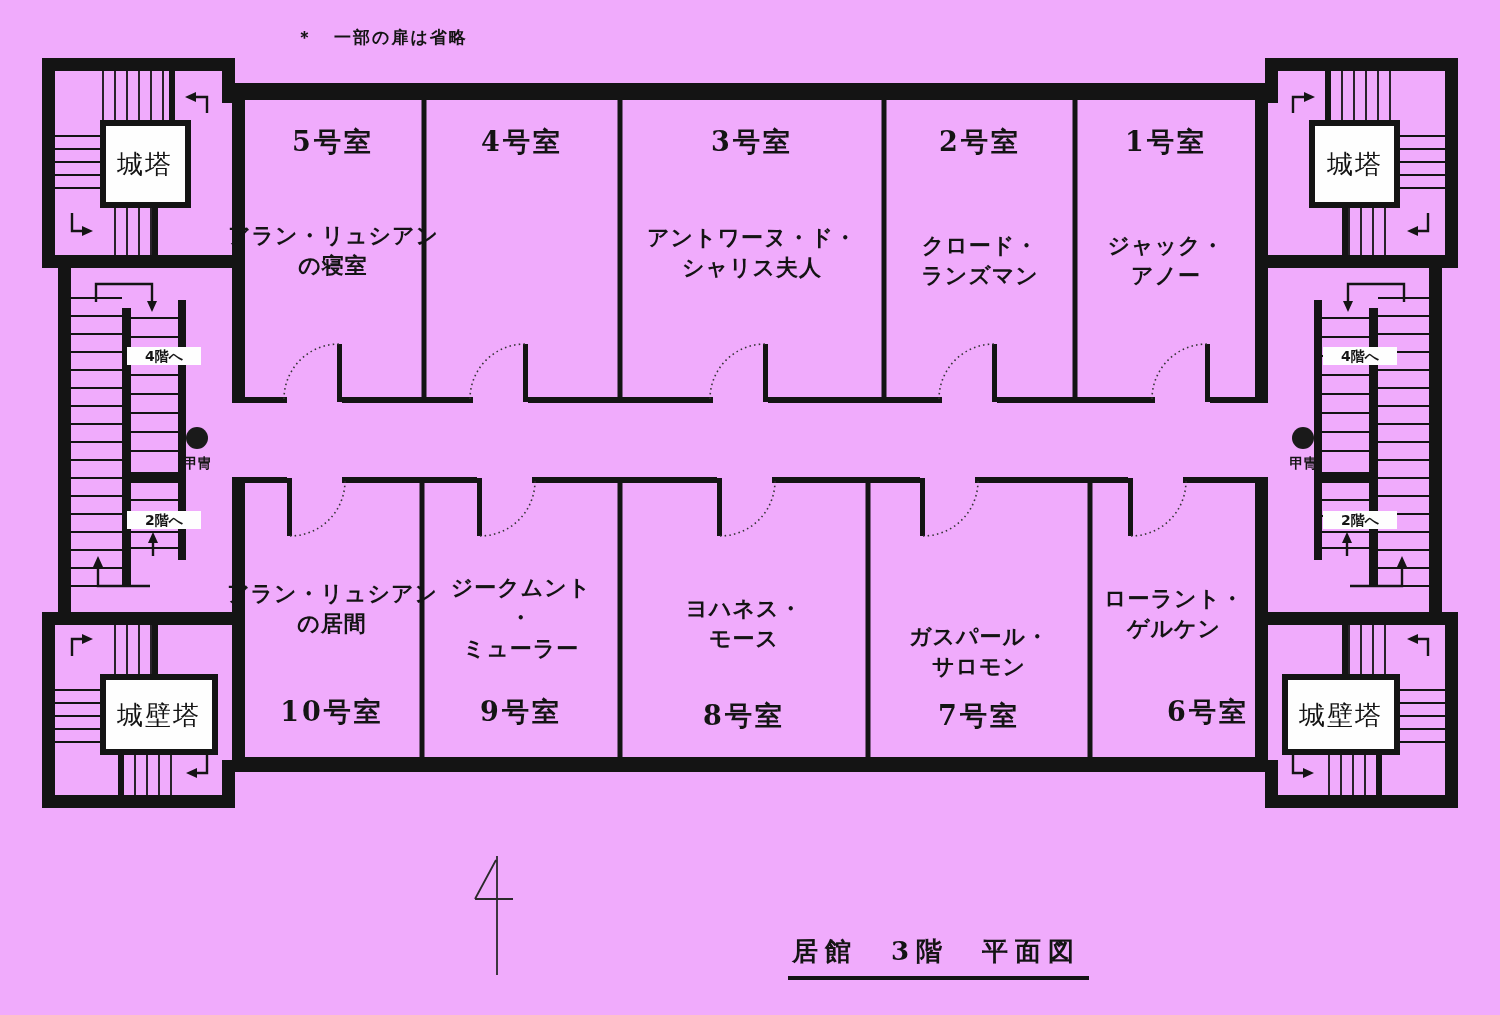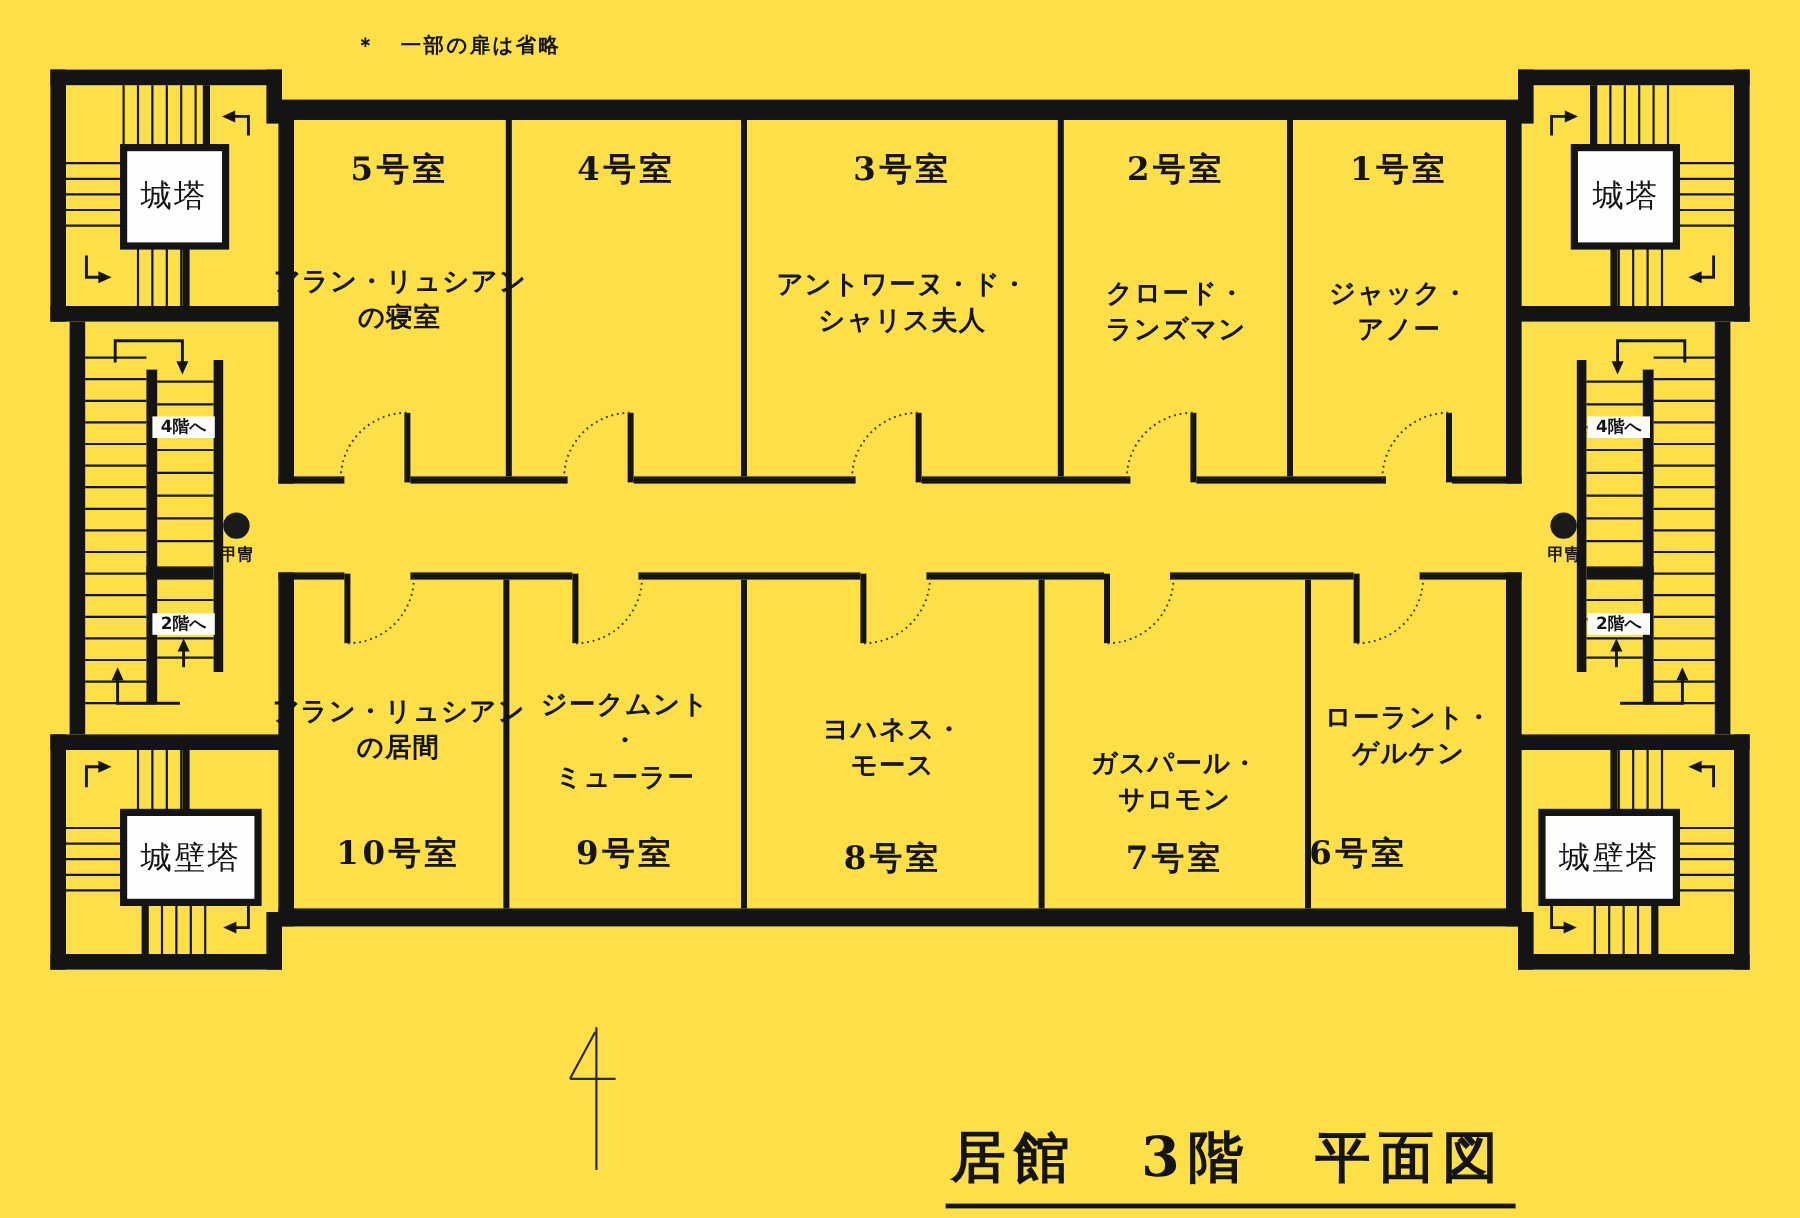--- a/index.html
+++ b/index.html
@@ -1,28 +1,28 @@
 <!DOCTYPE html>
 <html><head>
 <meta charset="utf-8">
 <style>
   html,body{margin:0;padding:0;background:#e8e8e8;}
-  #page{position:relative;width:1500px;height:1015px;background:#fde047;overflow:hidden;
+  #page{position:relative;width:1500px;height:1015px;background:#f0abfc;overflow:hidden;
         font-family:"DejaVu Serif","Liberation Serif",serif;color:#141414;}
   #plan-svg{position:absolute;left:0;top:0;}
   .lbl{position:absolute;text-align:center;line-height:1.3;}
   .room-no{font-size:27px;font-weight:bold;letter-spacing:3px;white-space:nowrap;}
   .occ{font-size:22px;font-weight:600;line-height:1.38;letter-spacing:1px;white-space:nowrap;}
   .tower-lbl{font-size:26px;font-weight:normal;letter-spacing:2px;white-space:nowrap;}
   .small-lbl{font-family:"DejaVu Sans","Liberation Sans",sans-serif;font-size:14px;font-weight:bold;
-             background:#fefefe;padding:0 7px;white-space:nowrap;}
+             background:#fefefe;padding:0 18px;white-space:nowrap;}
   .armor-lbl{font-family:Liberation Serif, serif;font-size:14px;font-weight:bold;white-space:nowrap;}
   #note{position:absolute;left:296px;top:26px;font-family:"DejaVu Sans","Liberation Sans",sans-serif;
         font-size:17px;font-weight:bold;letter-spacing:2px;}
-  #title{position:absolute;left:788px;top:934px;font-size:46px;font-weight:bold;letter-spacing:7px;
+  #title{position:absolute;left:788px;top:934px;font-size:26px;font-weight:bold;letter-spacing:7px;
          border-bottom:4px solid #141414;padding:0 8px 7px 4px;white-space:nowrap;}
 </style>
 </head>
 <body>
 
 <div id="page">
 
 <svg id="plan-svg" width="1500" height="1015" viewBox="0 0 1500 1015">
   <g fill="#141414" stroke="none">
 
@@ -235,21 +235,21 @@
 <div class="lbl room-no" style="left:258px;top:124px;width:150px;">5号室</div>
 <div class="lbl room-no" style="left:447px;top:124px;width:150px;text-align:center;">4号室</div>
 <div class="lbl room-no" style="left:677px;top:124px;width:150px;">3号室</div>
 <div class="lbl room-no" style="left:905px;top:124px;width:150px;">2号室</div>
 <div class="lbl room-no" style="left:1091px;top:124px;width:150px;">1号室</div>
 
 <div class="lbl room-no" style="left:257px;top:694px;width:150px;">10号室</div>
 <div class="lbl room-no" style="left:446px;top:694px;width:150px;">9号室</div>
 <div class="lbl room-no" style="left:669px;top:698px;width:150px;">8号室</div>
 <div class="lbl room-no" style="left:904px;top:698px;width:150px;">7号室</div>
-<div class="lbl room-no" style="left:1057px;top:694px;width:150px;">6号室</div>
+<div class="lbl room-no" style="left:1133px;top:694px;width:150px;">6号室</div>
 
 <div class="lbl occ" style="left:228px;top:220px;width:210px;">
   <div>アラン・リュシアン</div>
       <div>の寝室</div>
 </div>
 <div class="lbl occ" style="left:647px;top:222px;width:210px;">
   <div>アントワーヌ・ド・</div>
       <div>シャリス夫人</div>
 </div>
 <div class="lbl occ" style="left:875px;top:230px;width:210px;">

